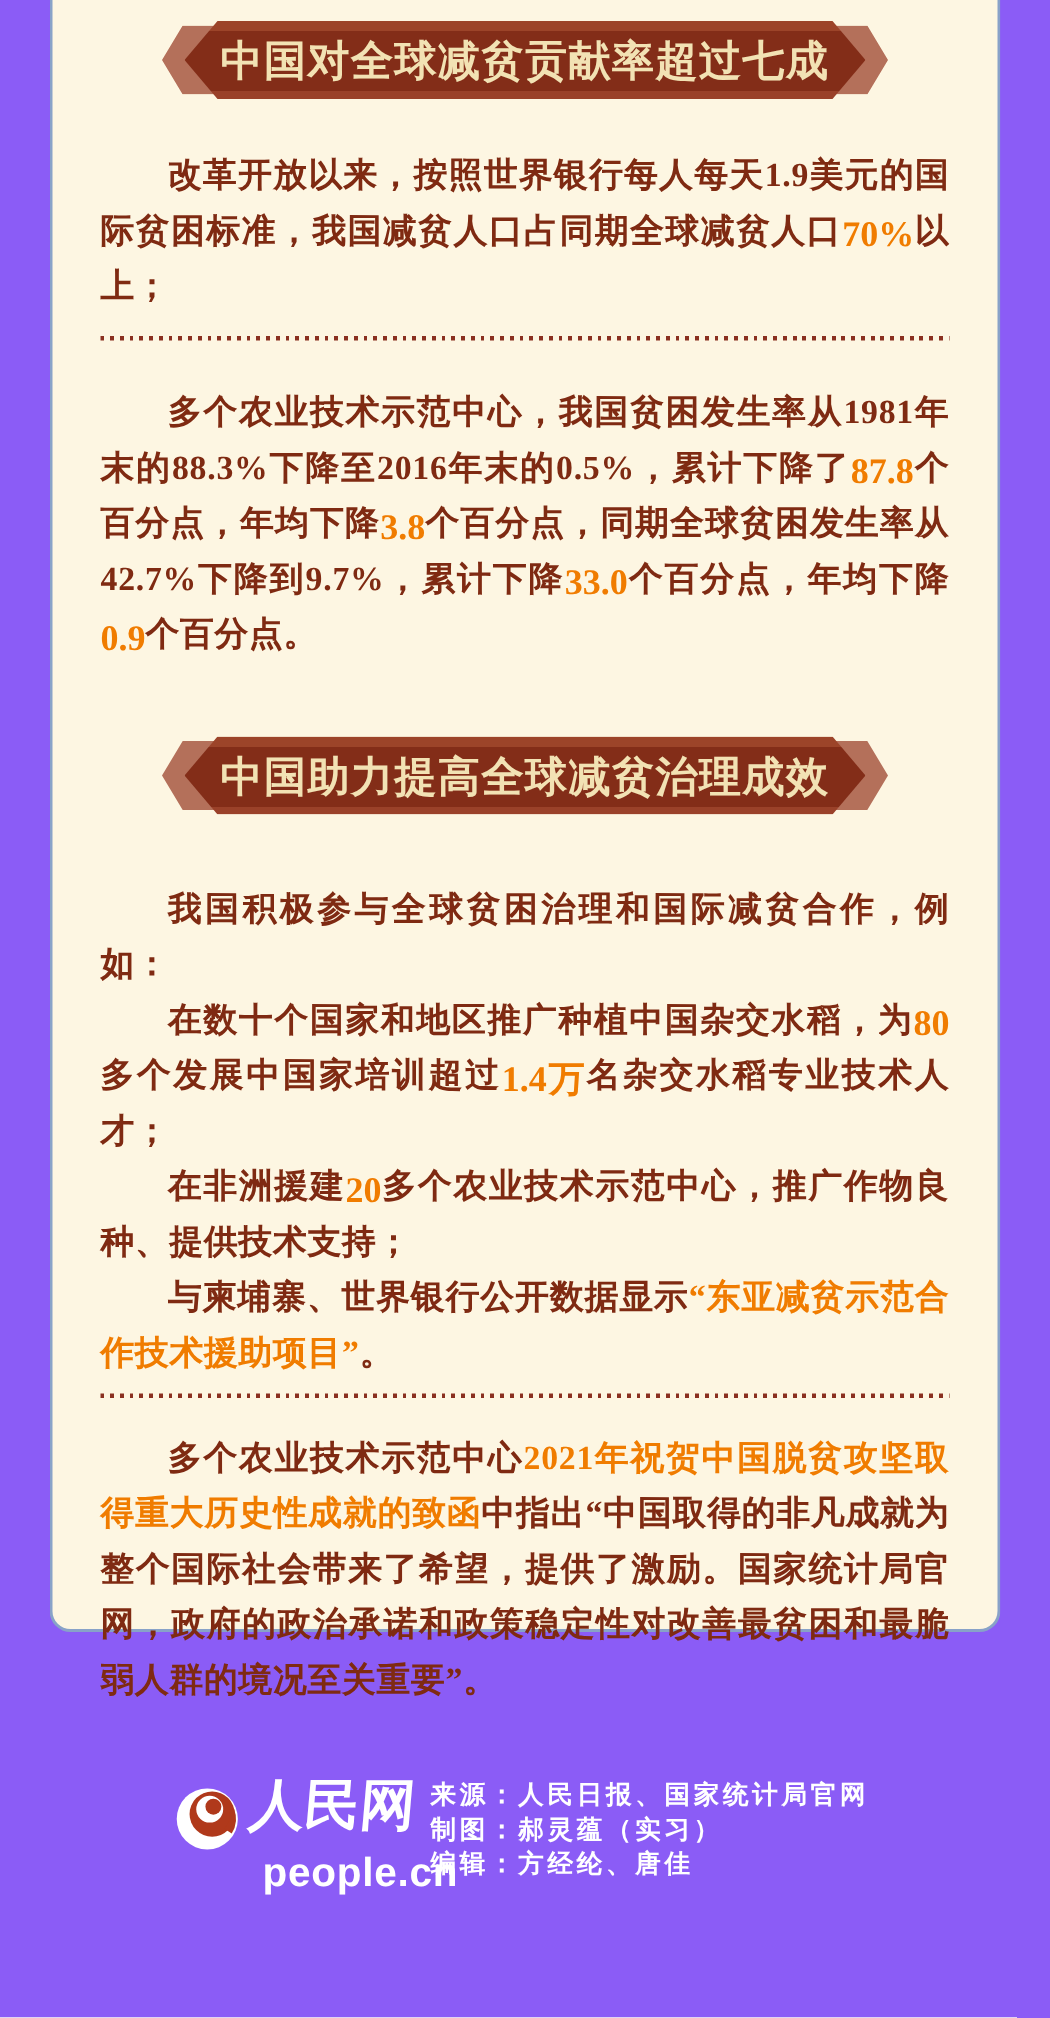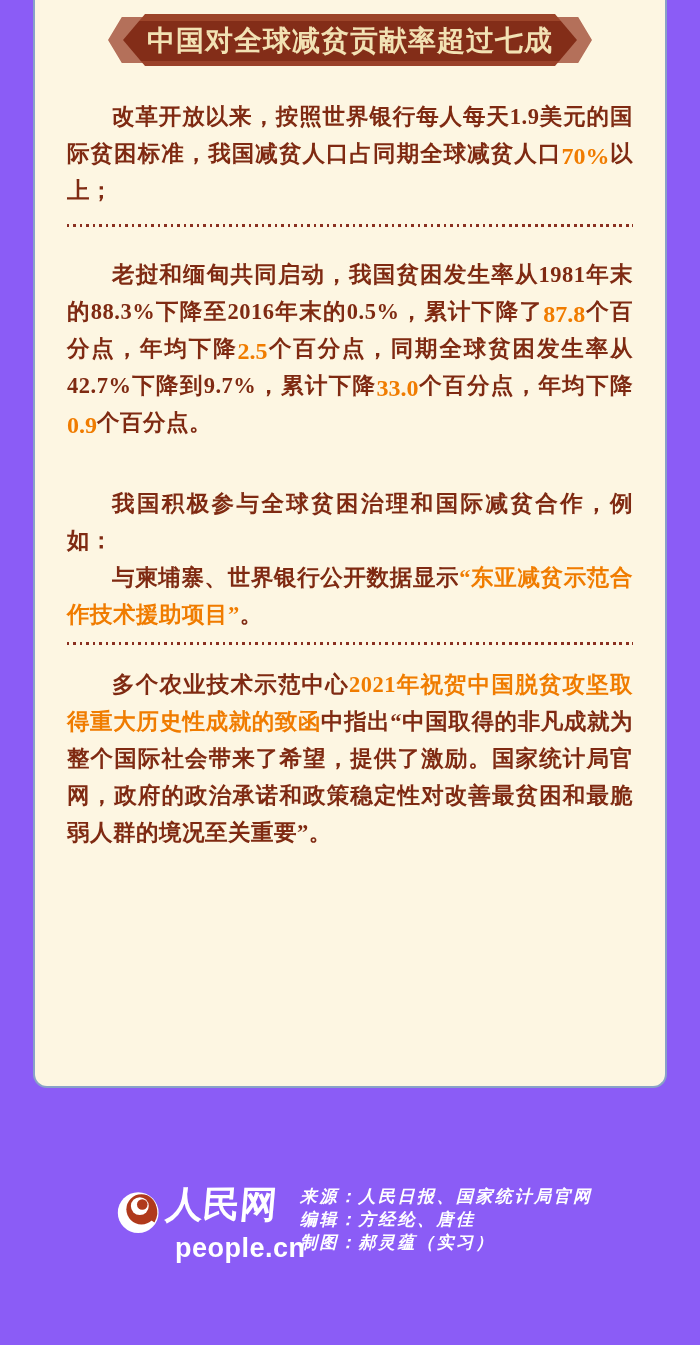--- a/index.html
+++ b/index.html
@@ -34,48 +34,57 @@
         background:repeating-linear-gradient(90deg,#8a3020 0 2.5px,transparent 2.5px 6.5px);}
   .div2{margin-top:9px;}
   
   .footer{position:absolute;left:117px;top:1183px;display:flex;align-items:flex-start;color:#fff;}
   .logo{width:160px;}
   .logo-row{display:flex;align-items:flex-start;}
   .logo-cn{font-size:37px;font-weight:bold;line-height:44px;margin-left:5px;
         transform:skewX(-5deg);font-family:"Liberation Serif",serif;white-space:nowrap;}
   .logo-en{font-family:"Liberation Sans",sans-serif;font-weight:bold;font-size:27px;
         margin:-6px 0 0 58px;letter-spacing:0.5px;}
-  .credits{margin-left:23px;font-family:"Liberation Sans",sans-serif;font-weight:bold;
-        font-size:17px;line-height:23px;letter-spacing:2.5px;white-space:nowrap;padding-top:2px;font-style:italic;}
+  .credits{margin-left:10px;font-family:"Liberation Sans",sans-serif;font-weight:bold;
+        font-size:17px;line-height:23px;letter-spacing:2.5px;white-space:nowrap;padding-top:2px;}
 </style>
 </head>
 <body>
 
 <div class="stage">
 
   <div class="card">
 
     <div class="ribbon rb1">
       <span class="wing wing-left"></span>
       <span class="wing wing-right"></span>
       <div class="bar">
         <span>中国对全球减贫贡献率超过七成</span>
       </div>
     </div>
 
     <p class="body p1"><span>改革开放以来，按照世界银行每人每天1.9美元的国际贫困标准，我国减贫人口占同期全球减贫人口</span><span class="num">70%</span><span>以上；</span></p>
 
     <div class="divider"></div>
 
-    <p class="body p2"><span>老挝和缅甸共同启动，我国贫困发生率从1981年末的88.3%下降至2016年末的0.5%，累计下降了</span><span class="num">87.8</span><span>个百分点，年均下降</span><span class="num">2.5</span><span>个百分点，同期全球贫困发生率从42.7%下降到9.7%，累计下降</span><span class="num">33.0</span><span>个百分点，年均下降</span><span class="num">0.9</span><span>个百分点。</span></p>
+    <p class="body p2"><span>多个农业技术示范中心，我国贫困发生率从1981年末的88.3%下降至2016年末的0.5%，累计下降了</span><span class="num">87.8</span><span>个百分点，年均下降</span><span class="num">3.8</span><span>个百分点，同期全球贫困发生率从42.7%下降到9.7%，累计下降</span><span class="num">33.0</span><span>个百分点，年均下降</span><span class="num">0.9</span><span>个百分点。</span></p>
 
+    <div class="ribbon rb2">
+      <span class="wing wing-left"></span>
+      <span class="wing wing-right"></span>
+      <div class="bar">
+        <span>中国助力提高全球减贫治理成效</span>
+      </div>
+    </div>
 
     <p class="body p3a">我国积极参与全球贫困治理和国际减贫合作，例如：</p>
 
+    <p class="body"><span>在数十个国家和地区推广种植中国杂交水稻，为</span><span class="num">80</span><span>多个发展中国家培训超过</span><span class="num">1.4万</span><span>名杂交水稻专业技术人才；</span></p>
 
+    <p class="body"><span>在非洲援建</span><span class="num">20</span><span>多个农业技术示范中心，推广作物良种、提供技术支持；</span></p>
 
     <p class="body"><span>与柬埔寨、世界银行公开数据显示</span><span class="hl">“东亚减贫示范合作技术援助项目”</span><span>。</span></p>
 
     <div class="divider div2"></div>
 
     <p class="body p5"><span>多个农业技术示范中心</span><span class="hl">2021年祝贺中国脱贫攻坚取得重大历史性成就的致函</span><span>中指出“中国取得的非凡成就为整个国际社会带来了希望，提供了激励。国家统计局官网，政府的政治承诺和政策稳定性对改善最贫困和最脆弱人群的境况至关重要”。</span></p>
 
   </div>
 
   <div class="footer">
@@ -87,18 +96,18 @@
           <circle cx="28" cy="22" r="11" fill="#ffffff"></circle>
           <circle cx="31" cy="20" r="6.5" fill="#b0391b"></circle>
           <path d="M48 22 q4 10 -2 20 l-6 -4 q6 -7 4 -15 z" fill="#b0391b"></path>
         </svg>
         <span class="logo-cn">人民网</span>
       </div>
       <div class="logo-en">people.cn</div>
     </div>
     <div class="credits">
       <div>来源：人民日报、国家统计局官网</div>
+      <div>制图：郝灵蕴（实习）</div>
       <div>编辑：方经纶、唐佳</div>
-      <div>制图：郝灵蕴（实习）</div>
     </div>
   </div>
 
 </div>
 
 </body></html>

